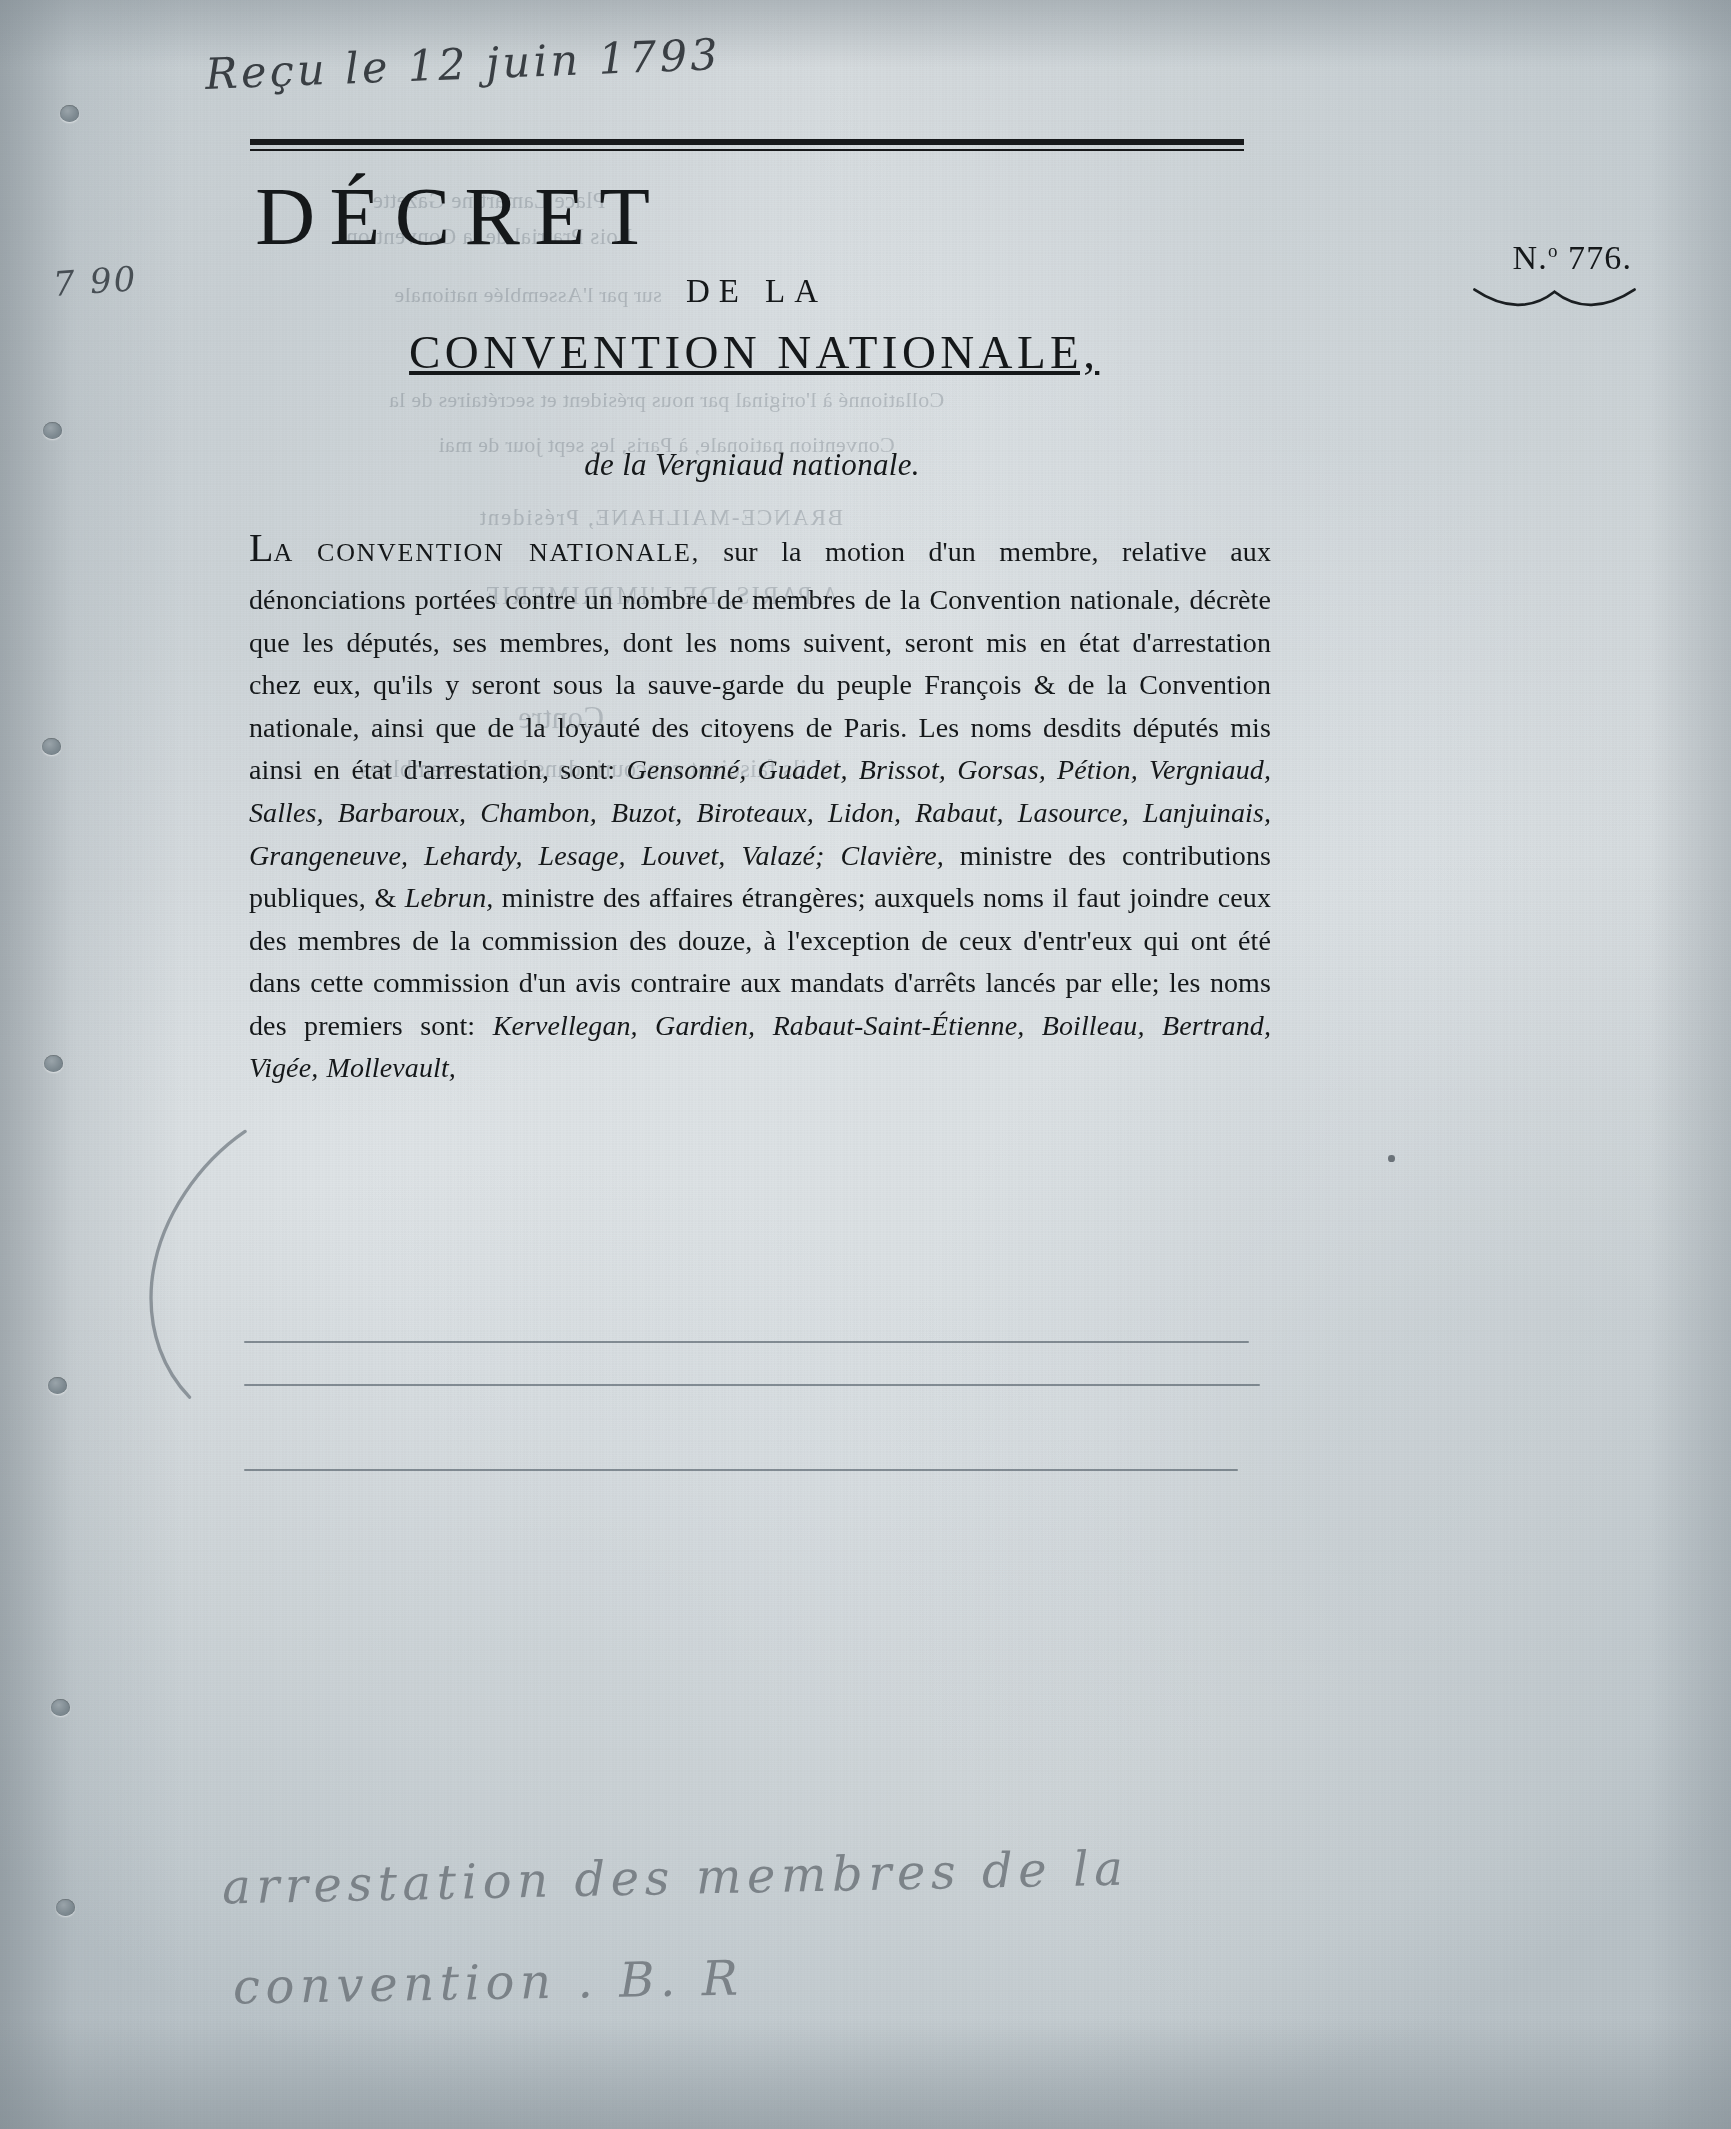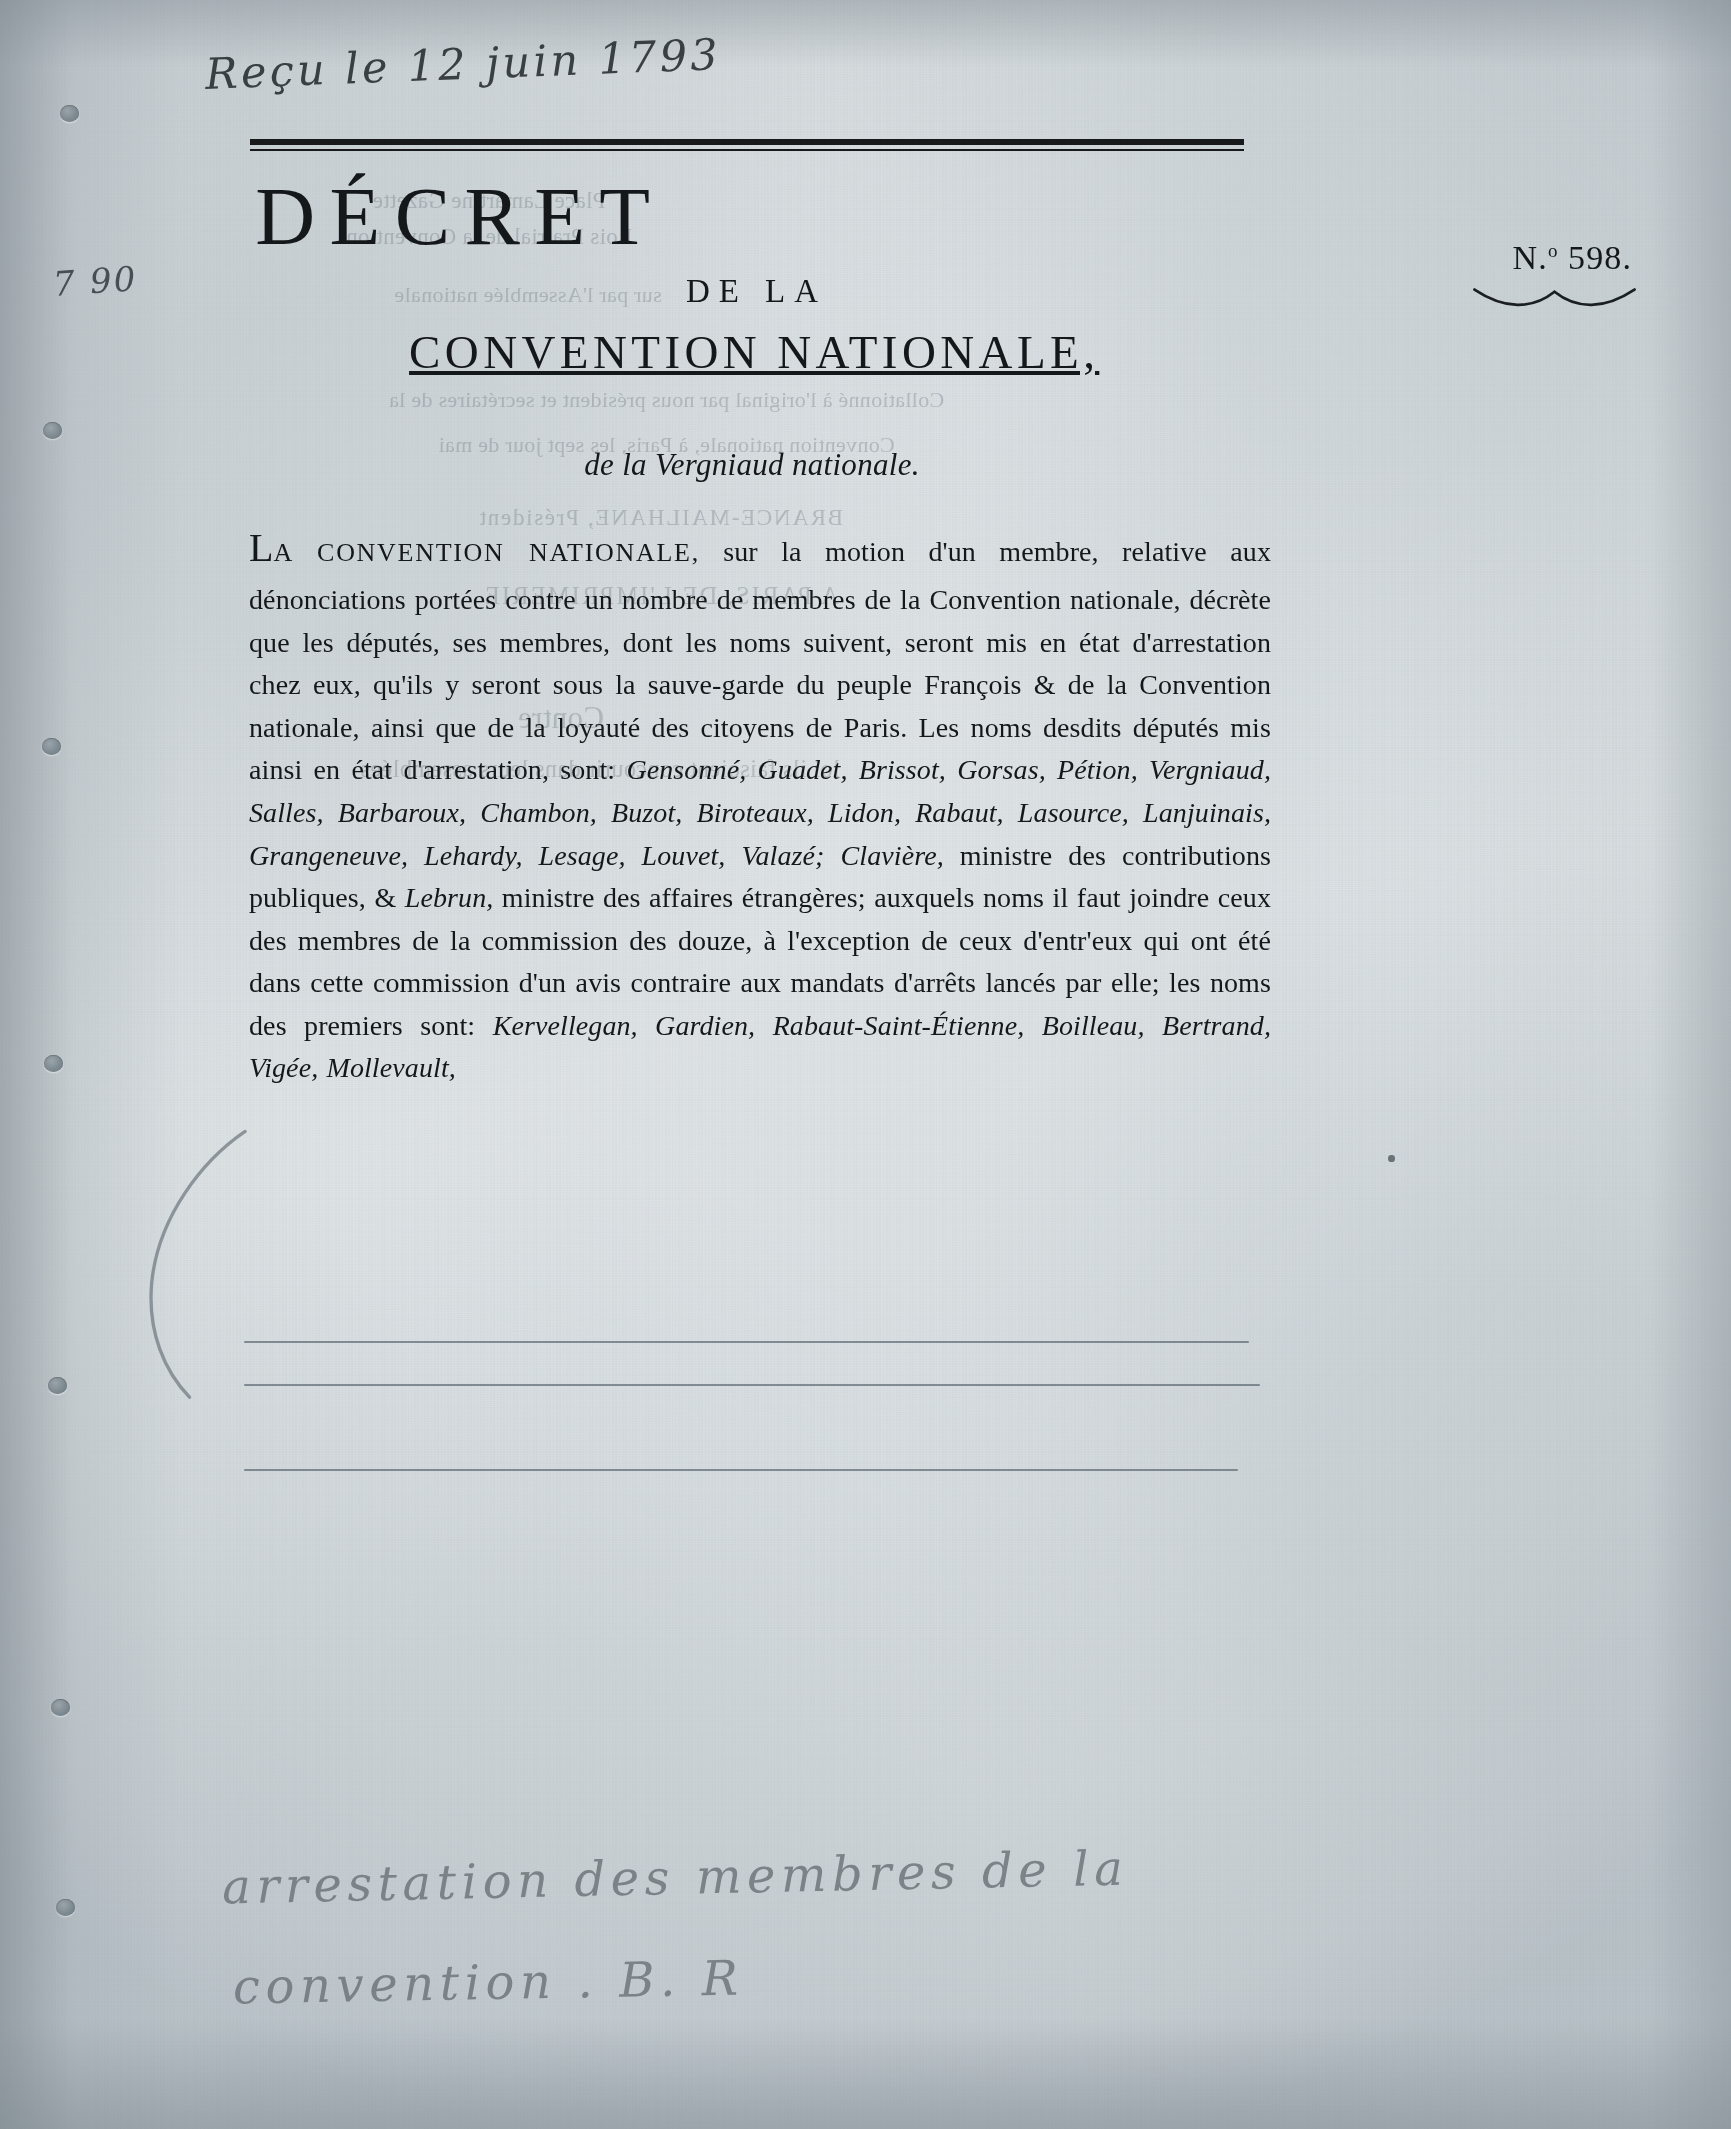--- a/index.html
+++ b/index.html
@@ -290,21 +290,21 @@
       <span>de la Vergniaud nationale.</span>
     </div>
 
     <p class="body-text">
       <span class="dropsmall">L</span><span class="smallcaps">A CONVENTION NATIONALE,</span><span> sur la motion d'un membre, relative aux dénonciations portées contre un nombre de membres de la Convention nationale, décrète que les députés, ses membres, dont les noms suivent, seront mis en état d'arrestation chez eux, qu'ils y seront sous la sauve-garde du peuple François &amp; de la Convention nationale, ainsi que de la loyauté des citoyens de Paris. Les noms desdits députés mis ainsi en état d'arrestation, sont: </span><span class="nm">Gensonné, Guadet, Brissot, Gorsas, Pétion, Vergniaud, Salles, Barbaroux, Chambon, Buzot, Biroteaux, Lidon, Rabaut, Lasource, Lanjuinais, Grangeneuve, Lehardy, Lesage, Louvet, Valazé; Clavière,</span><span> ministre des contributions publiques, &amp; </span><span class="nm">Lebrun,</span><span> ministre des affaires étrangères; auxquels noms il faut joindre ceux des membres de la commission des douze, à l'exception de ceux d'entr'eux qui ont été dans cette commission d'un avis contraire aux mandats d'arrêts lancés par elle; les noms des premiers sont: </span><span class="nm">Kervellegan, Gardien, Rabaut-Saint-Étienne, Boilleau, Bertrand, Vigée, Mollevault,</span>
     </p>
   </div>
 
   <div class="number">
     <span>N.</span><span class="sup">o</span>
-    <span>598.</span>
+    <span>776.</span>
   </div>
   <svg class="number-swash" viewBox="0 0 300 54">
     <path d="M6 10 C 60 46, 110 46, 150 14 C 190 46, 240 46, 294 10" fill="none" stroke="#1b1f22" stroke-width="5" stroke-linecap="round"></path>
   </svg>
 
   <div class="ink-underline" style="left:244px; top:1341px; width:1005px;"></div>
   <div class="ink-underline" style="left:244px; top:1384px; width:1016px;"></div>
   <div class="ink-underline" style="left:244px; top:1469px; width:994px;"></div>
   <div class="ink-dot" style="left:1388px; top:1155px;"></div>
 

